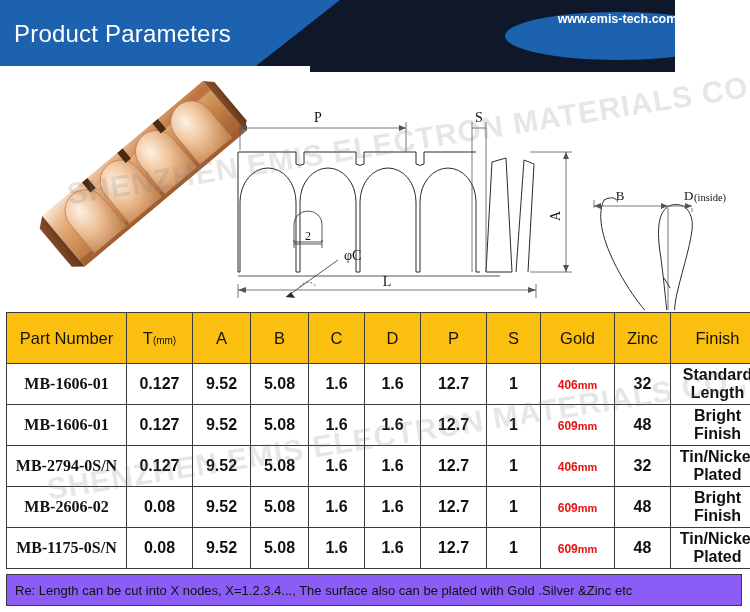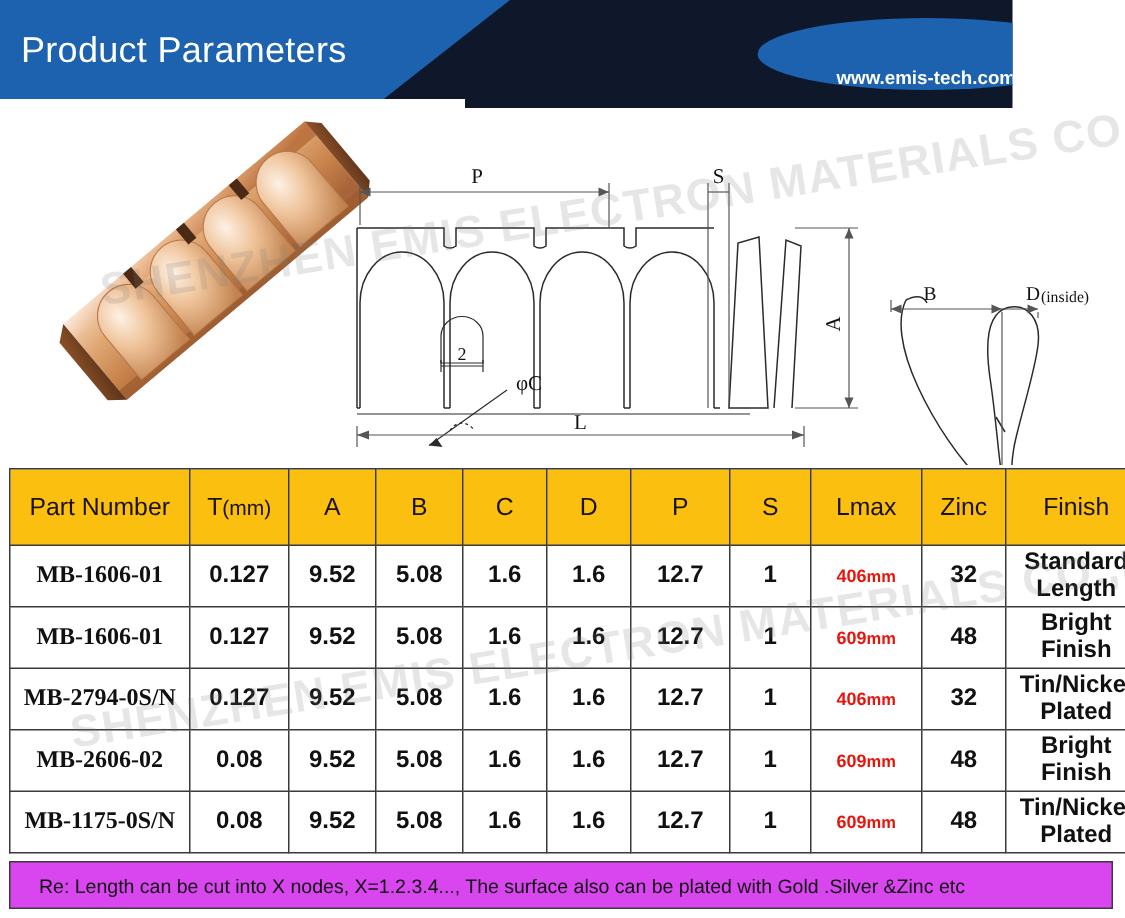--- a/index.html
+++ b/index.html
@@ -42,21 +42,21 @@
   }
   .header-badge {
     position: absolute;
     left: 505px; top: 12px;
     width: 225px; height: 48px;
     background: #1C62AF;
     border-radius: 50% / 50%;
     display: flex;
     flex-direction: column;
     align-items: center;
-    justify-content: flex-end;
+    justify-content: flex-start;
     line-height: 1.18;
   }
   .header-badge span {
     color: #ffffff;
     font-size: 12.5px;
     font-weight: bold;
     white-space: nowrap;
   }
   .header-bottom-white {
     position: absolute;
@@ -122,21 +122,21 @@
   table.spec tbody td {
     height: 40px;
     background: transparent;
     font-size: 16px;
     font-weight: bold;
     color: #111;
   }
   .th-red   { color: #E8140C; }
   .th-blue  { color: #3B3BD0; }
   .sub-mm {
-    font-size: 14px;
+    font-size: 10px;
     vertical-align: baseline;
   }
   .c-red  { color: #E8140C; }
   .c-blue { color: #1414E8; }
   .lmax-val {
     color: #E8140C;
     font-size: 12px;
     font-weight: bold;
   }
   .lmax-unit {
@@ -158,24 +158,24 @@
 
   
   .note {
     position: absolute;
     left: 6px; top: 574px;
     width: 736px; height: 32px;
     border: 1px solid #3a3a3a;
     box-sizing: border-box;
     display: flex;
     align-items: center;
-    padding-left: 19px;
+    padding-left: 8px;
     font-size: 13px;
     color: #111;
-    background: #d946ef;
+    background: #8b5cf6;
     z-index: 20;
   }
 </style>
 </head>
 <body>
 
 <div class="header">
   <div class="header-blue"></div>
   <div class="header-title">Product Parameters</div>
   <div class="header-badge">
@@ -350,21 +350,21 @@
     <thead>
       <tr>
         <th>Part Number</th>
         <th><span>T</span><span class="sub-mm">(mm)</span></th>
         <th>A</th>
         <th>B</th>
         <th>C</th>
         <th class="th-blue">D</th>
         <th>P</th>
         <th>S</th>
-        <th class="th-red">Lmax</th>
+        <th class="th-red">Gold</th>
         <th>Zinc</th>
         <th>Finish</th>
       </tr>
     </thead>
     <tbody>
       <tr>
         <td class="partnum">MB-1606-01</td>
         <td class="c-red">0.127</td>
         <td>9.52</td>
         <td>5.08</td>

